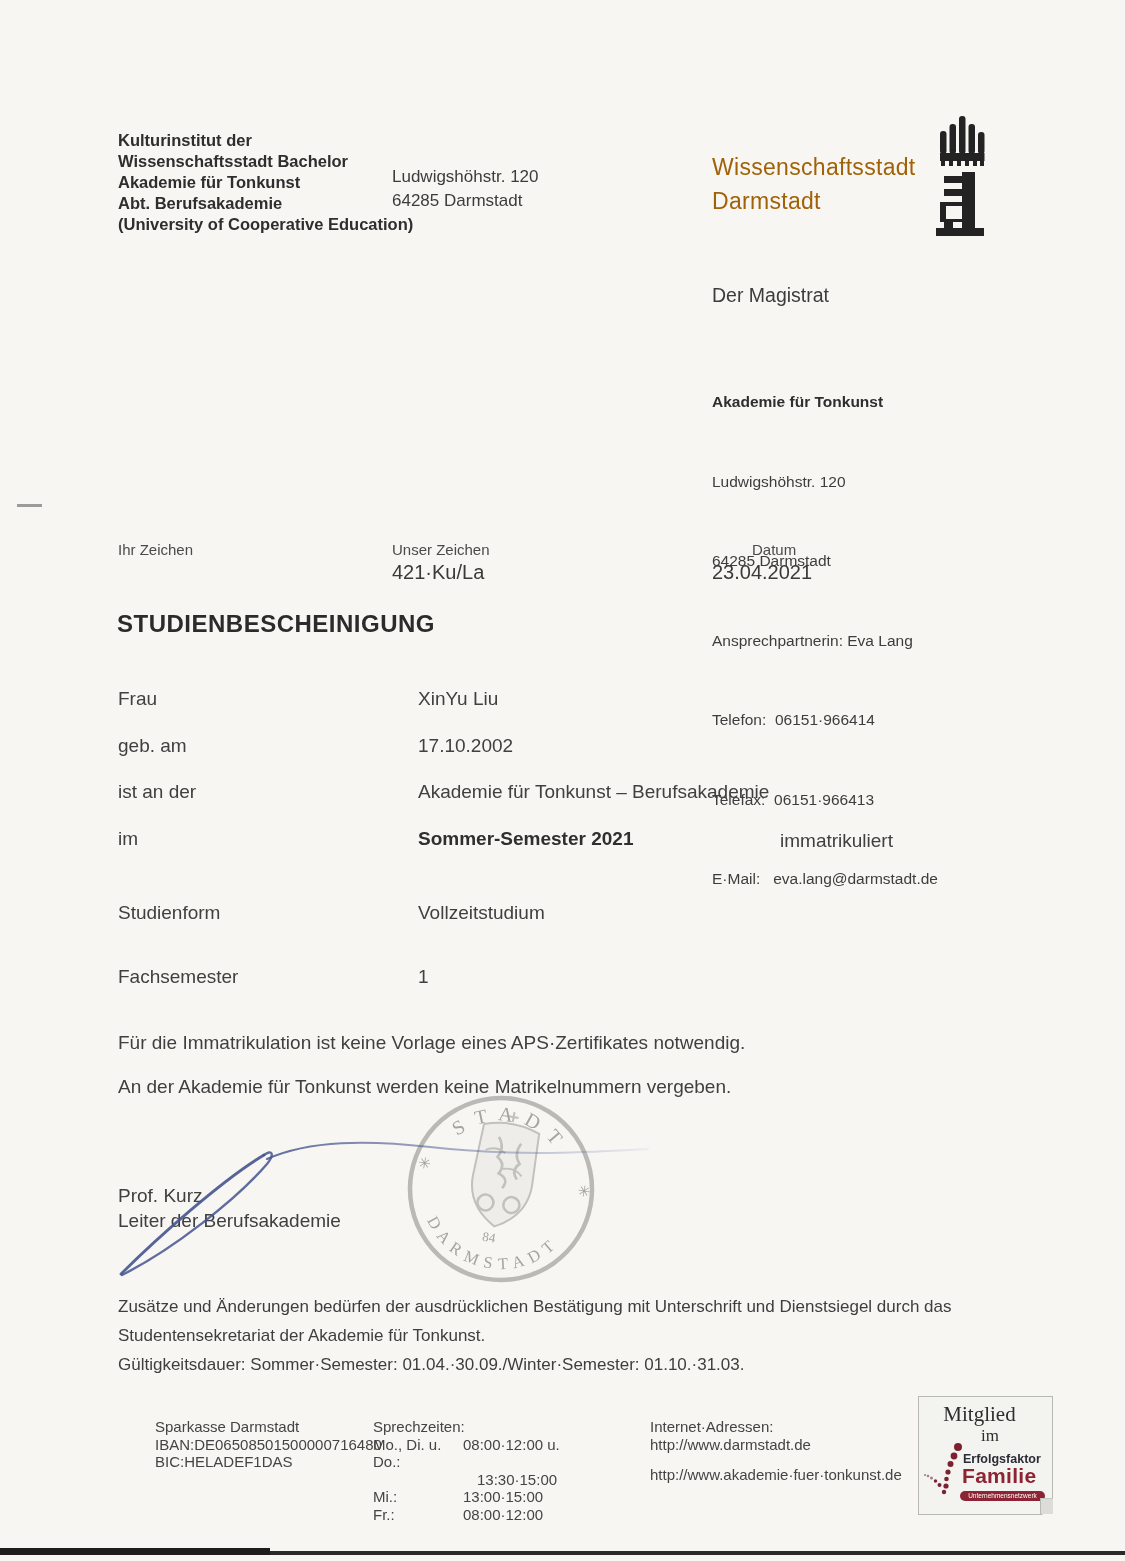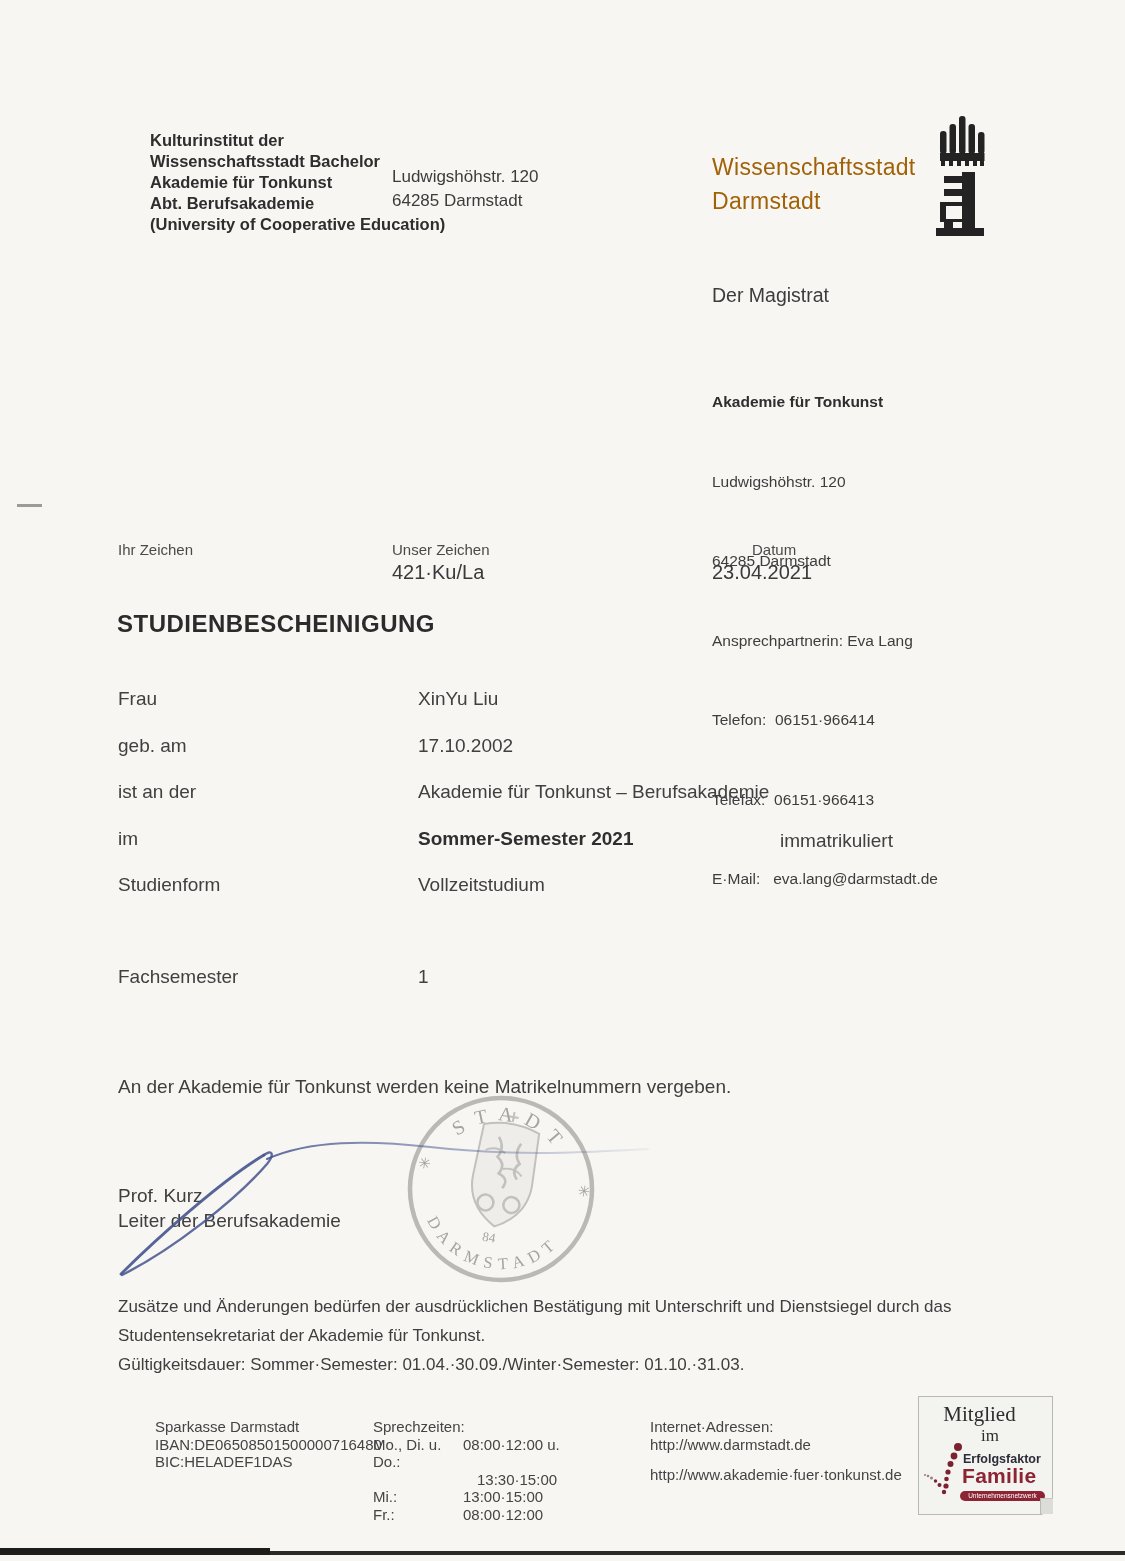--- a/index.html
+++ b/index.html
@@ -5,21 +5,21 @@
   html,body{margin:0;padding:0;background:#e8e8e6;}
   .page{
     position:relative;width:1125px;height:1561px;margin:0 auto;
     background:#f7f6f3;
     font-family:"Liberation Sans",sans-serif;
     color:#3f3f3f;overflow:hidden;
   }
   .abs{position:absolute;}
   .pre{white-space:pre;}
   
-  .sender{left:118px;top:130px;font-weight:bold;font-size:16.5px;line-height:21px;color:#2e2e2e;margin-left:32px;}
+  .sender{left:118px;top:130px;font-weight:bold;font-size:16.5px;line-height:21px;color:#2e2e2e;}
   .sender-addr{left:392px;top:165px;font-size:17px;line-height:24px;color:#3c3c3c;}
   .city-head{left:712px;top:150px;font-size:23px;line-height:34px;color:#a16207;letter-spacing:.3px;}
   .tower{left:931px;top:116px;}
   .magistrat{left:712px;top:284px;font-size:19.5px;color:#3c3c3c;}
   .contact{left:712px;top:336px;font-size:15.5px;line-height:26.5px;color:#3d3d3d;}
   .contact .b{font-weight:bold;color:#2e2e2e;}
   
   .ref-label{font-size:15px;color:#4a4a4a;top:541px;}
   .ref-value{font-size:20px;color:#3a3a3a;top:561px;}
   .title{left:117px;top:610px;font-size:24px;font-weight:bold;letter-spacing:.5px;color:#2b2b2b;}
@@ -140,29 +140,30 @@
   </div>
   <div class="abs frow" style="top:781px;">
     <span class="lbl">ist an der</span>
     <span class="val">Akademie für Tonkunst – Berufsakademie</span>
   </div>
   <div class="abs frow" style="top:828px;">
     <span class="lbl">im</span>
     <span class="val bold">Sommer-Semester 2021</span>
     <span class="sfx">immatrikuliert</span>
   </div>
-  <div class="abs frow" style="top:874px;">
+  <div class="abs frow" style="top:902px;">
     <span class="lbl">Studienform</span>
     <span class="val">Vollzeitstudium</span>
   </div>
   <div class="abs frow" style="top:966px;">
     <span class="lbl">Fachsemester</span>
     <span class="val">1</span>
   </div>
 
+  <div class="abs para" style="top:1032px;">Für die Immatrikulation ist keine Vorlage eines APS·Zertifikates notwendig.</div>
   <div class="abs para" style="top:1076px;">An der Akademie für Tonkunst werden keine Matrikelnummern vergeben.</div>
 
   <svg class="abs stamp-svg" width="216" height="216" viewBox="0 0 216 216">
     <g transform="rotate(10 106 106)" opacity="0.78">
       <circle cx="106" cy="106" r="91" fill="none" stroke="#949490" stroke-width="4.5" opacity="0.8"></circle>
       <defs>
         <path id="arcTop" d="M 44.4 77.3 A 68 68 0 0 1 167.6 77.3" fill="none"></path>
         <path id="arcBot" d="M 30.8 133.4 A 80 80 0 0 0 181.2 133.4" fill="none"></path>
       </defs>
       <text class="stamp-text" font-size="20" letter-spacing="11">

